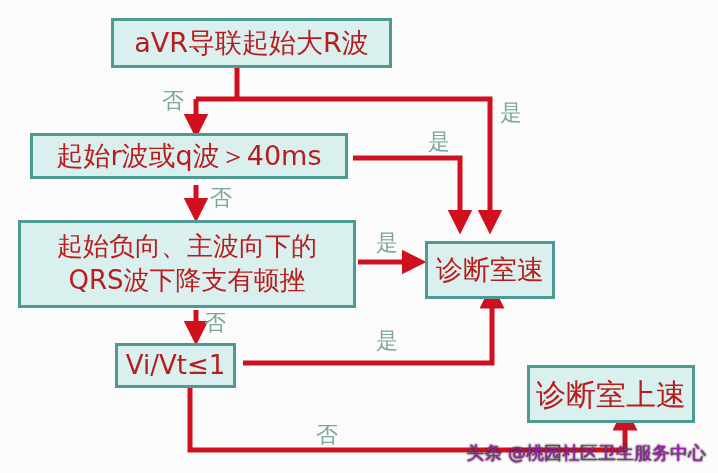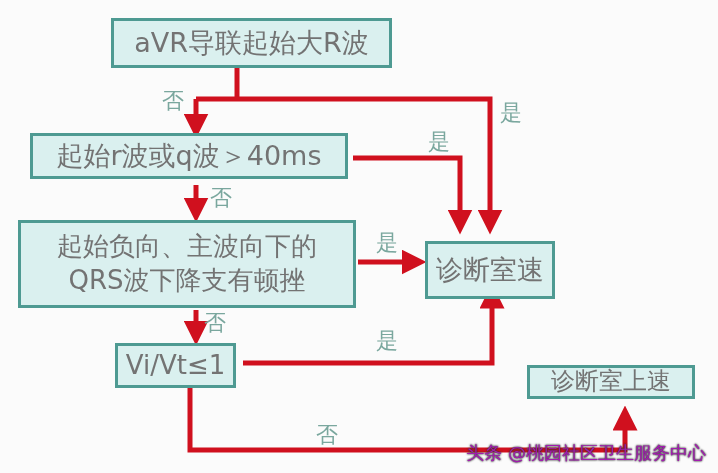--- a/index.html
+++ b/index.html
@@ -5,21 +5,21 @@
     html, body { margin: 0; padding: 0; }
     body {
       width: 718px; height: 473px; position: relative; overflow: hidden;
       background: #fbfbfb;
       font-family: "DejaVu Sans", "Liberation Sans", sans-serif;
     }
     .box {
       position: absolute; box-sizing: border-box;
       background: #daf0ef;
       border: 3px solid #4e9a92;
-      color: #737373;
+      color: #b91c1c;
       display: flex; align-items: center; justify-content: center;
       text-align: center; line-height: 1.3;
     }
     .box span { white-space: pre-line; }
     .label {
       position: absolute; color: #7aa79e; font-size: 22px;
       font-family: "DejaVu Serif", "Liberation Serif", serif;
     }
     svg.lines { position: absolute; left: 0; top: 0; }
     .watermark {
@@ -71,21 +71,21 @@
   </div>
 
 <div class="box" style="left:115px;top:343px;width:121px;height:45px;font-size:26px;">
     <span>Vi/Vt≤1</span>
   </div>
 
 <div class="box" style="left:425px;top:241px;width:130px;height:58px;font-size:27px;">
     <span>诊断室速</span>
   </div>
 
-<div class="box" style="left:527px;top:365px;width:168px;height:34px;font-size:24px;">
+<div class="box" style="left:527px;top:365px;width:168px;height:58px;font-size:30px;">
     <span>诊断室上速</span>
   </div>
 
 <div class="label" style="left:162px;top:86px;">否</div>
 <div class="label" style="left:500px;top:98px;">是</div>
 <div class="label" style="left:428px;top:127px;">是</div>
 <div class="label" style="left:210px;top:183px;">否</div>
 <div class="label" style="left:376px;top:228px;">是</div>
 <div class="label" style="left:204px;top:308px;">否</div>
 <div class="label" style="left:376px;top:326px;">是</div>

